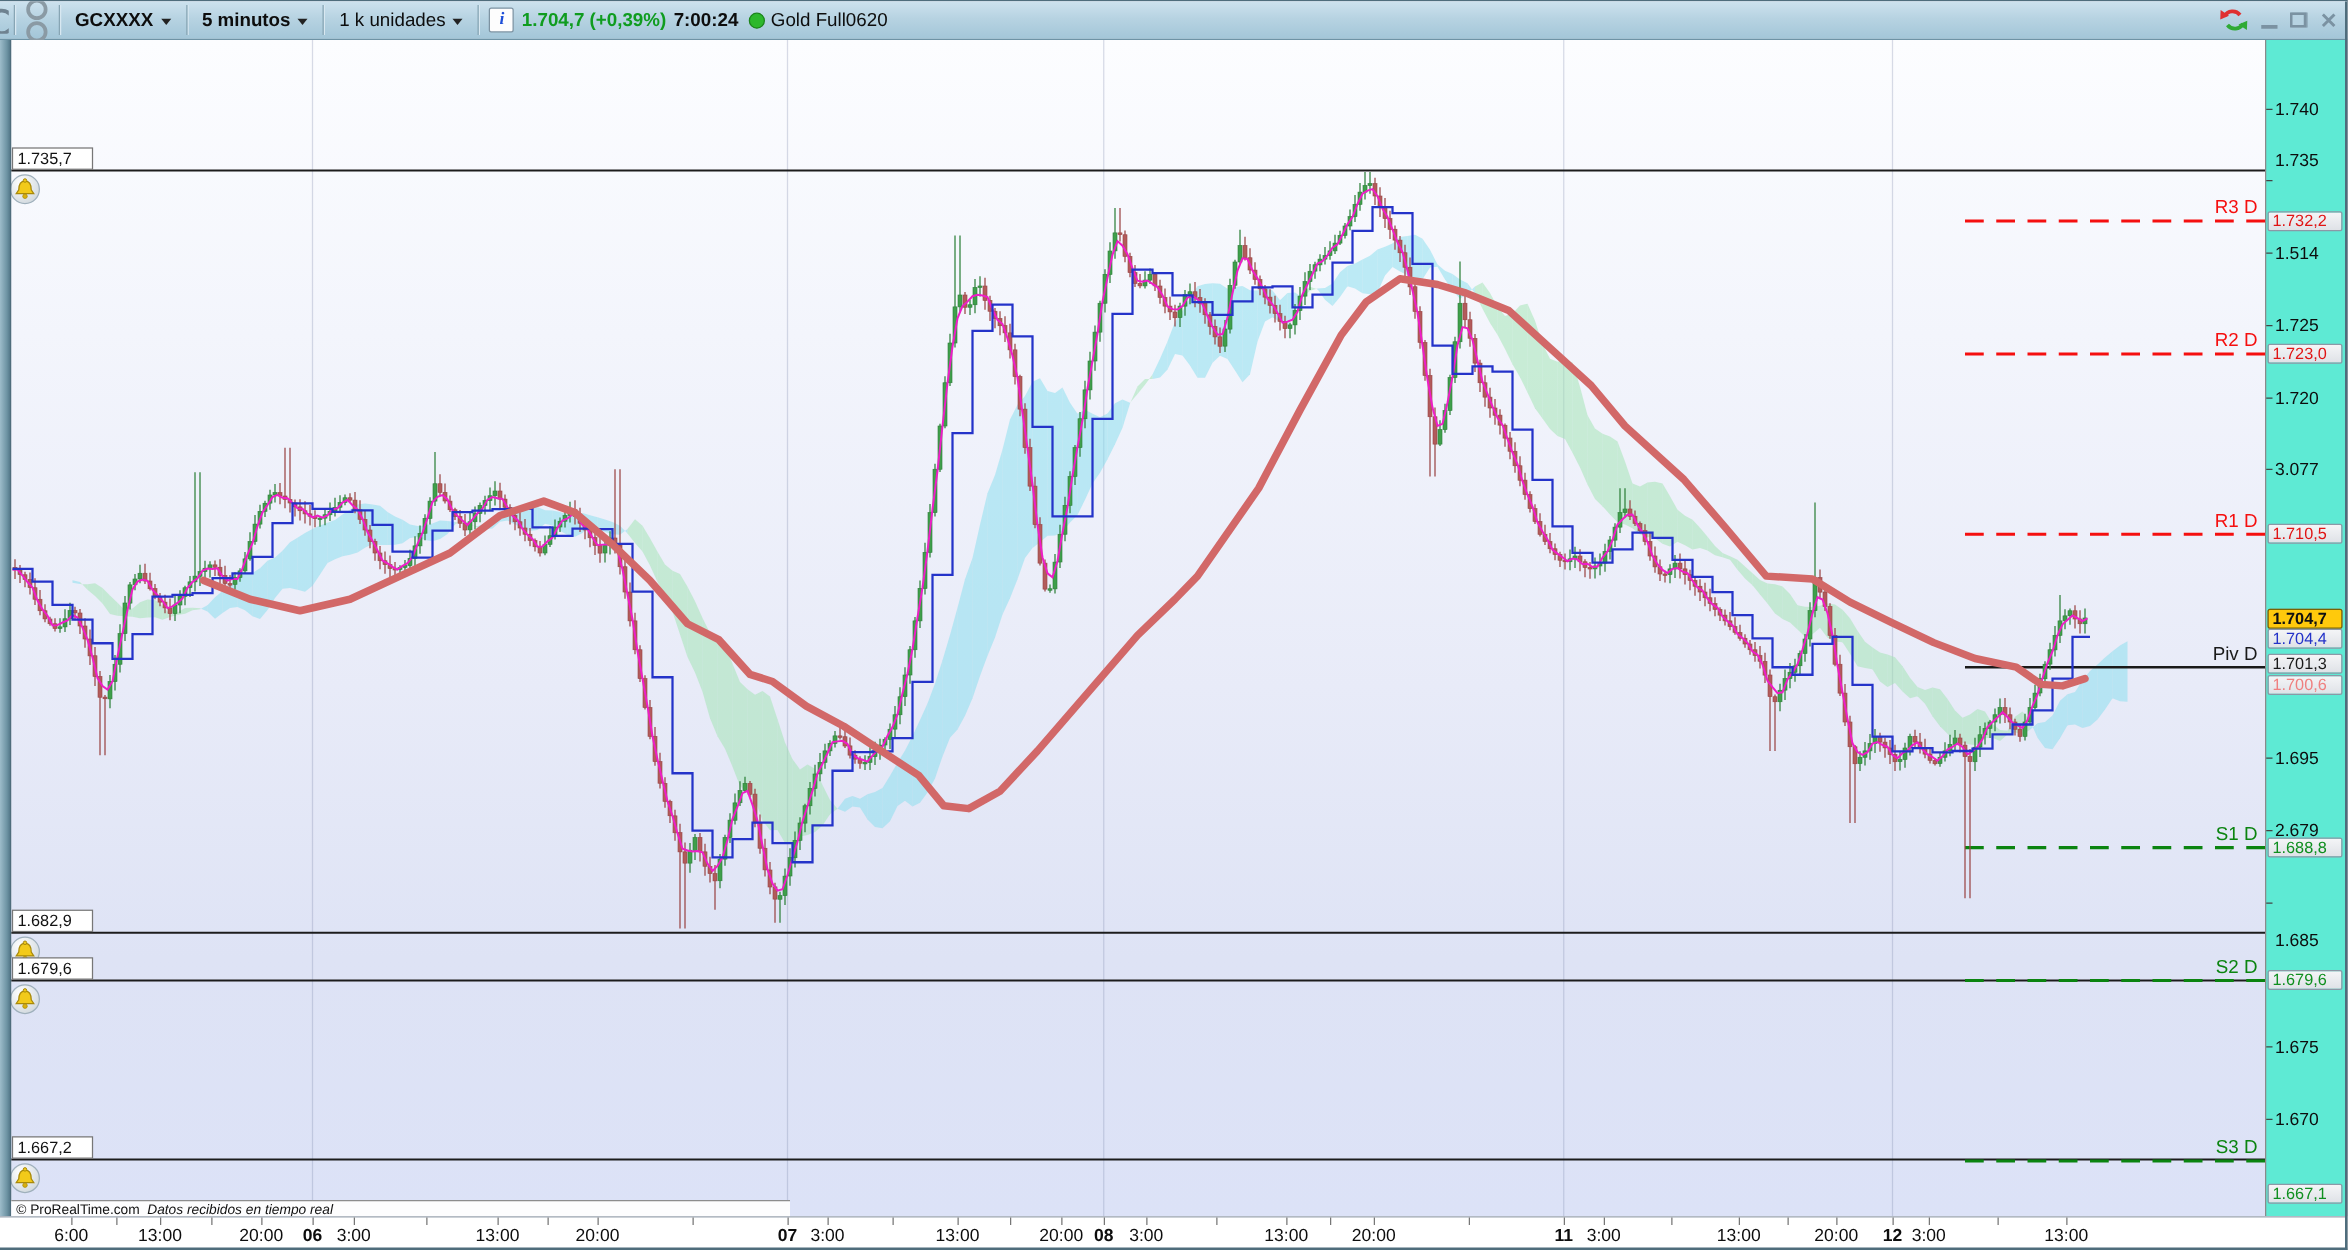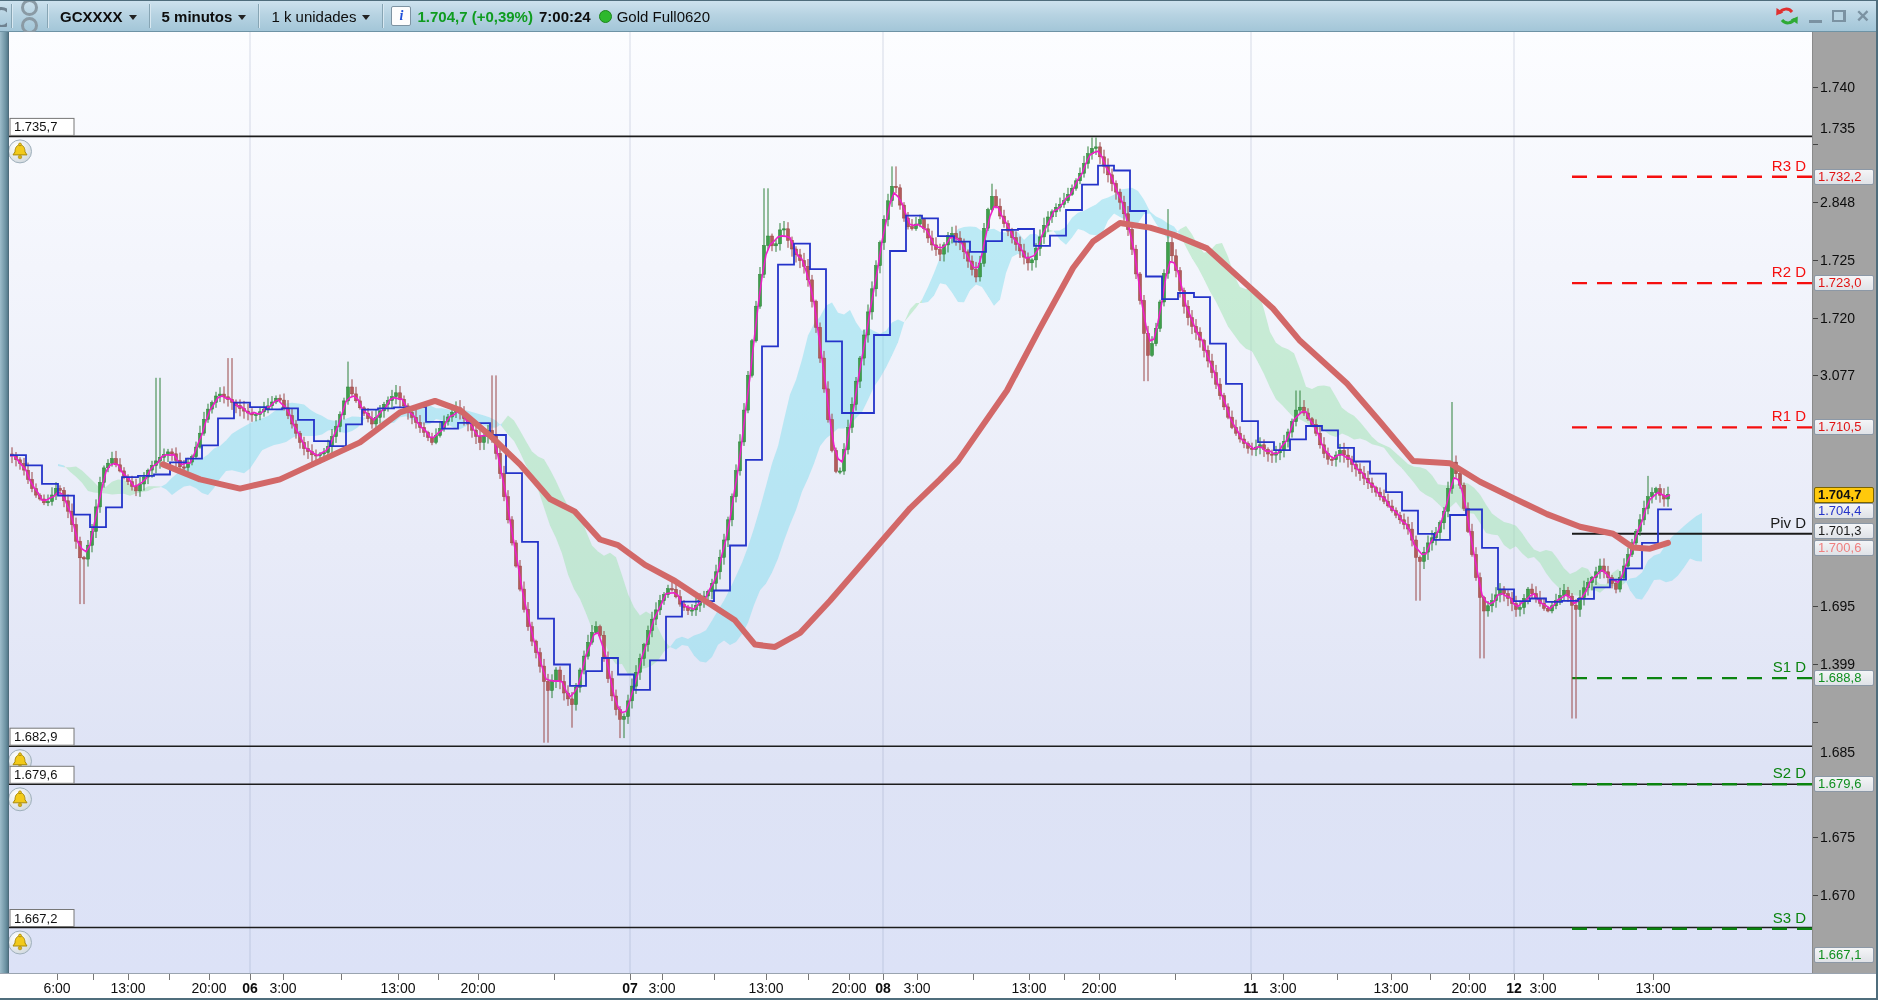--- a/index.html
+++ b/index.html
@@ -33,21 +33,21 @@
   .edgeicon{width:7px;height:22px;overflow:hidden;position:relative;}
   .edgeicon i{position:absolute;left:-9px;top:2px;width:15px;height:15px;border:3px solid #6f8290;border-radius:50%;display:block;}
   
   .left-strip{position:absolute;left:0;top:31px;width:9px;height:967px;
      background:linear-gradient(90deg,#9dbcca,#6d93a3 70%,#55798a);border-right:1px solid #4f6d7c;box-sizing:border-box;}
   .right-border{position:absolute;right:0;top:0;width:2px;height:100%;background:#4f6d7c;}
   .bottom-border{position:absolute;left:0;bottom:0;width:100%;height:2px;background:#4f6d7c;}
   
   #chart-svg{position:absolute;left:0;top:0;}
   
-  .price-axis{position:absolute;left:1812px;top:31px;width:64px;height:941px;background:#a3a3a3;
+  .price-axis{position:absolute;left:1812px;top:31px;width:64px;height:941px;background:#5eead4;
      border-left:1px solid #8a8a8a;box-sizing:border-box;}
   .ytick{position:absolute;left:0;width:5px;height:1px;background:#444;}
   .ylab{position:absolute;left:7px;font-size:14px;color:#0d0d0d;}
   .tag{position:absolute;left:1px;width:60px;height:16px;box-sizing:border-box;
      background:linear-gradient(#f4f5f7,#dfe2e7);border:1px solid #8c98a6;border-radius:2px;
      font-size:13px;line-height:14px;padding-left:3px;}
   .tag.current{background:#ffc90c;border:1px solid #7a6300;font-weight:bold;}
   
   .copyright{position:absolute;left:9px;top:959px;width:619px;height:14px;background:#fdfdfe;
      border-top:1px solid #8d8d8d;font-size:11px;color:#111;padding:1px 0 0 4px;white-space:nowrap;}
@@ -1291,50 +1291,53 @@
     </svg>
 
   <div class="left-strip"></div>
 
   <div class="price-axis" id="price-axis">
       <div class="ytick" style="top:55px"></div>
       <div class="ylab" style="top:47px">1.740</div>
       <div class="ytick" style="top:112px"></div>
       <div class="ylab" style="top:88px">1.735</div>
       <div class="ytick" style="top:170px"></div>
-      <div class="ylab" style="top:162px">2.848</div>
+      <div class="ylab" style="top:162px">1.514</div>
       <div class="ytick" style="top:228px"></div>
       <div class="ylab" style="top:220px">1.725</div>
       <div class="ytick" style="top:286px"></div>
       <div class="ylab" style="top:278px">1.720</div>
       <div class="ytick" style="top:343px"></div>
       <div class="ylab" style="top:335px">3.077</div>
       <div class="ytick" style="top:574px"></div>
       <div class="ylab" style="top:566px">1.695</div>
       <div class="ytick" style="top:632px"></div>
-      <div class="ylab" style="top:624px">1.399</div>
+      <div class="ylab" style="top:624px">2.679</div>
       <div class="ytick" style="top:690px"></div>
       <div class="ylab" style="top:712px">1.685</div>
       <div class="ytick" style="top:805px"></div>
       <div class="ylab" style="top:797px">1.675</div>
       <div class="ytick" style="top:863px"></div>
       <div class="ylab" style="top:855px">1.670</div>
       <div class="tag" style="top:137px;color:#e01414">1.732,2</div>
       <div class="tag" style="top:243px;color:#e01414">1.723,0</div>
       <div class="tag" style="top:387px;color:#e01414">1.710,5</div>
       <div class="tag" style="top:455px;color:#e31ac8">1.704,8</div>
       <div class="tag current" style="top:455px;color:#111111">1.704,7</div>
       <div class="tag" style="top:471px;color:#2433c9">1.704,4</div>
       <div class="tag" style="top:491px;color:#1a1a1a">1.701,3</div>
       <div class="tag" style="top:508px;color:#ef8080">1.700,6</div>
       <div class="tag" style="top:638px;color:#0f8f1f">1.688,8</div>
       <div class="tag" style="top:744px;color:#0f8f1f">1.679,6</div>
       <div class="tag" style="top:915px;color:#0f8f1f">1.667,1</div>
     </div>
 
+  <div class="copyright">
+    <span>© ProRealTime.com</span><span class="rt">Datos recibidos en tiempo real</span>
+  </div>
 
   <div class="time-axis" id="time-axis">
       <div class="xtick" style="left:57px"></div>
       <div class="xtick" style="left:93px"></div>
       <div class="xlab" style="left:57px">6:00</div>
       <div class="xtick" style="left:128px"></div>
       <div class="xtick" style="left:169px"></div>
       <div class="xlab" style="left:128px">13:00</div>
       <div class="xtick" style="left:209px"></div>
       <div class="xlab" style="left:209px">20:00</div>

